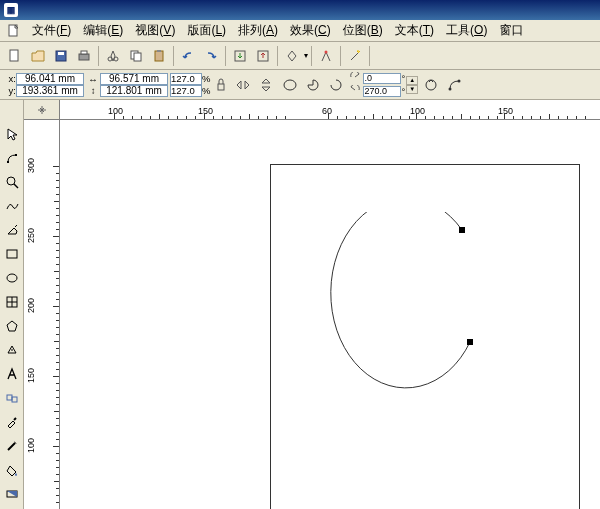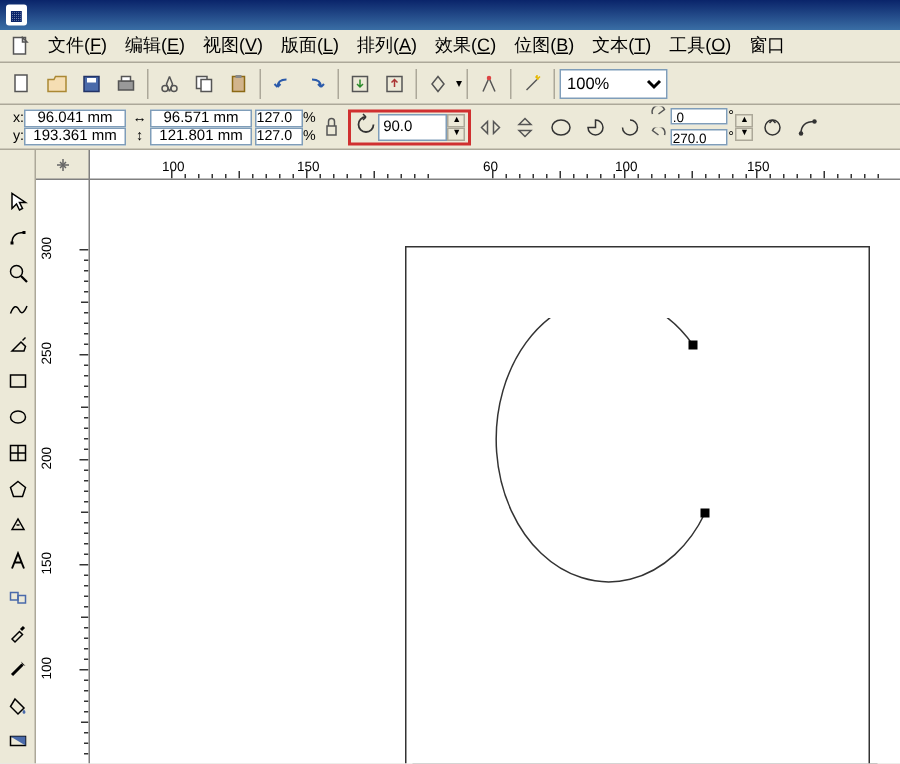--- a/index.html
+++ b/index.html
@@ -156,23 +156,20 @@
       </svg>
     </div>
   <div class="tb-sep"></div>
   <div class="tb-btn">
       <svg width="14" height="14">
         <path d="M3 11 L10 4" stroke="#555"></path>
         <path d="M9 2 L11 4 M10 1 L10 3 M12 2 L10 4" stroke="#e6b800"></path>
       </svg>
     </div>
   <div class="tb-sep"></div>
-  <select class="zoom-select">
-    <option>100%</option>
-  </select>
 </div>
 
 <div class="property-bar">
   <div class="coord-box">
     <div class="coord-row">
         <span class="coord-label">x:</span>
         <input class="coord-input" value="96.041 mm" style="">
       </div>
     <div class="coord-row">
         <span class="coord-label">y:</span>
@@ -199,31 +196,20 @@
         <span>%</span>
       </div>
   </div>
   <div class="lock-btn">
       <svg width="12" height="18">
         <rect x="3" y="8" width="6" height="6" fill="none" stroke="#555"></rect>
         <path d="M4 8 L4 5 Q4 3 6 3 Q8 3 8 5 L8 8" fill="none" stroke="#555"></path>
       </svg>
     </div>
 
-  <div class="rotate-group">
-    <span><svg width="16" height="16">
-          <path d="M8 3 A5 5 0 1 0 13 8" fill="none" stroke="#333" stroke-width="1.2"></path>
-          <path d="M8 3 L6 1 M8 3 L6 5" stroke="#333"></path>
-        </svg></span>
-    <input class="rotate-input" value="90.0" style="">
-    <div class="spin">
-        <div>▲</div>
-        <div>▼</div>
-      </div>
-  </div>
 
   <div class="prop-cluster">
     <div class="prop-btn">
         <svg width="16" height="14">
           <path d="M2 7 L6 3 L6 11 Z M14 7 L10 3 L10 11 Z" fill="none" stroke="#555"></path>
         </svg>
       </div>
     <div class="prop-btn">
         <svg width="14" height="16">
           <path d="M7 2 L3 6 L11 6 Z M7 14 L3 10 L11 10 Z" fill="none" stroke="#555"></path>

